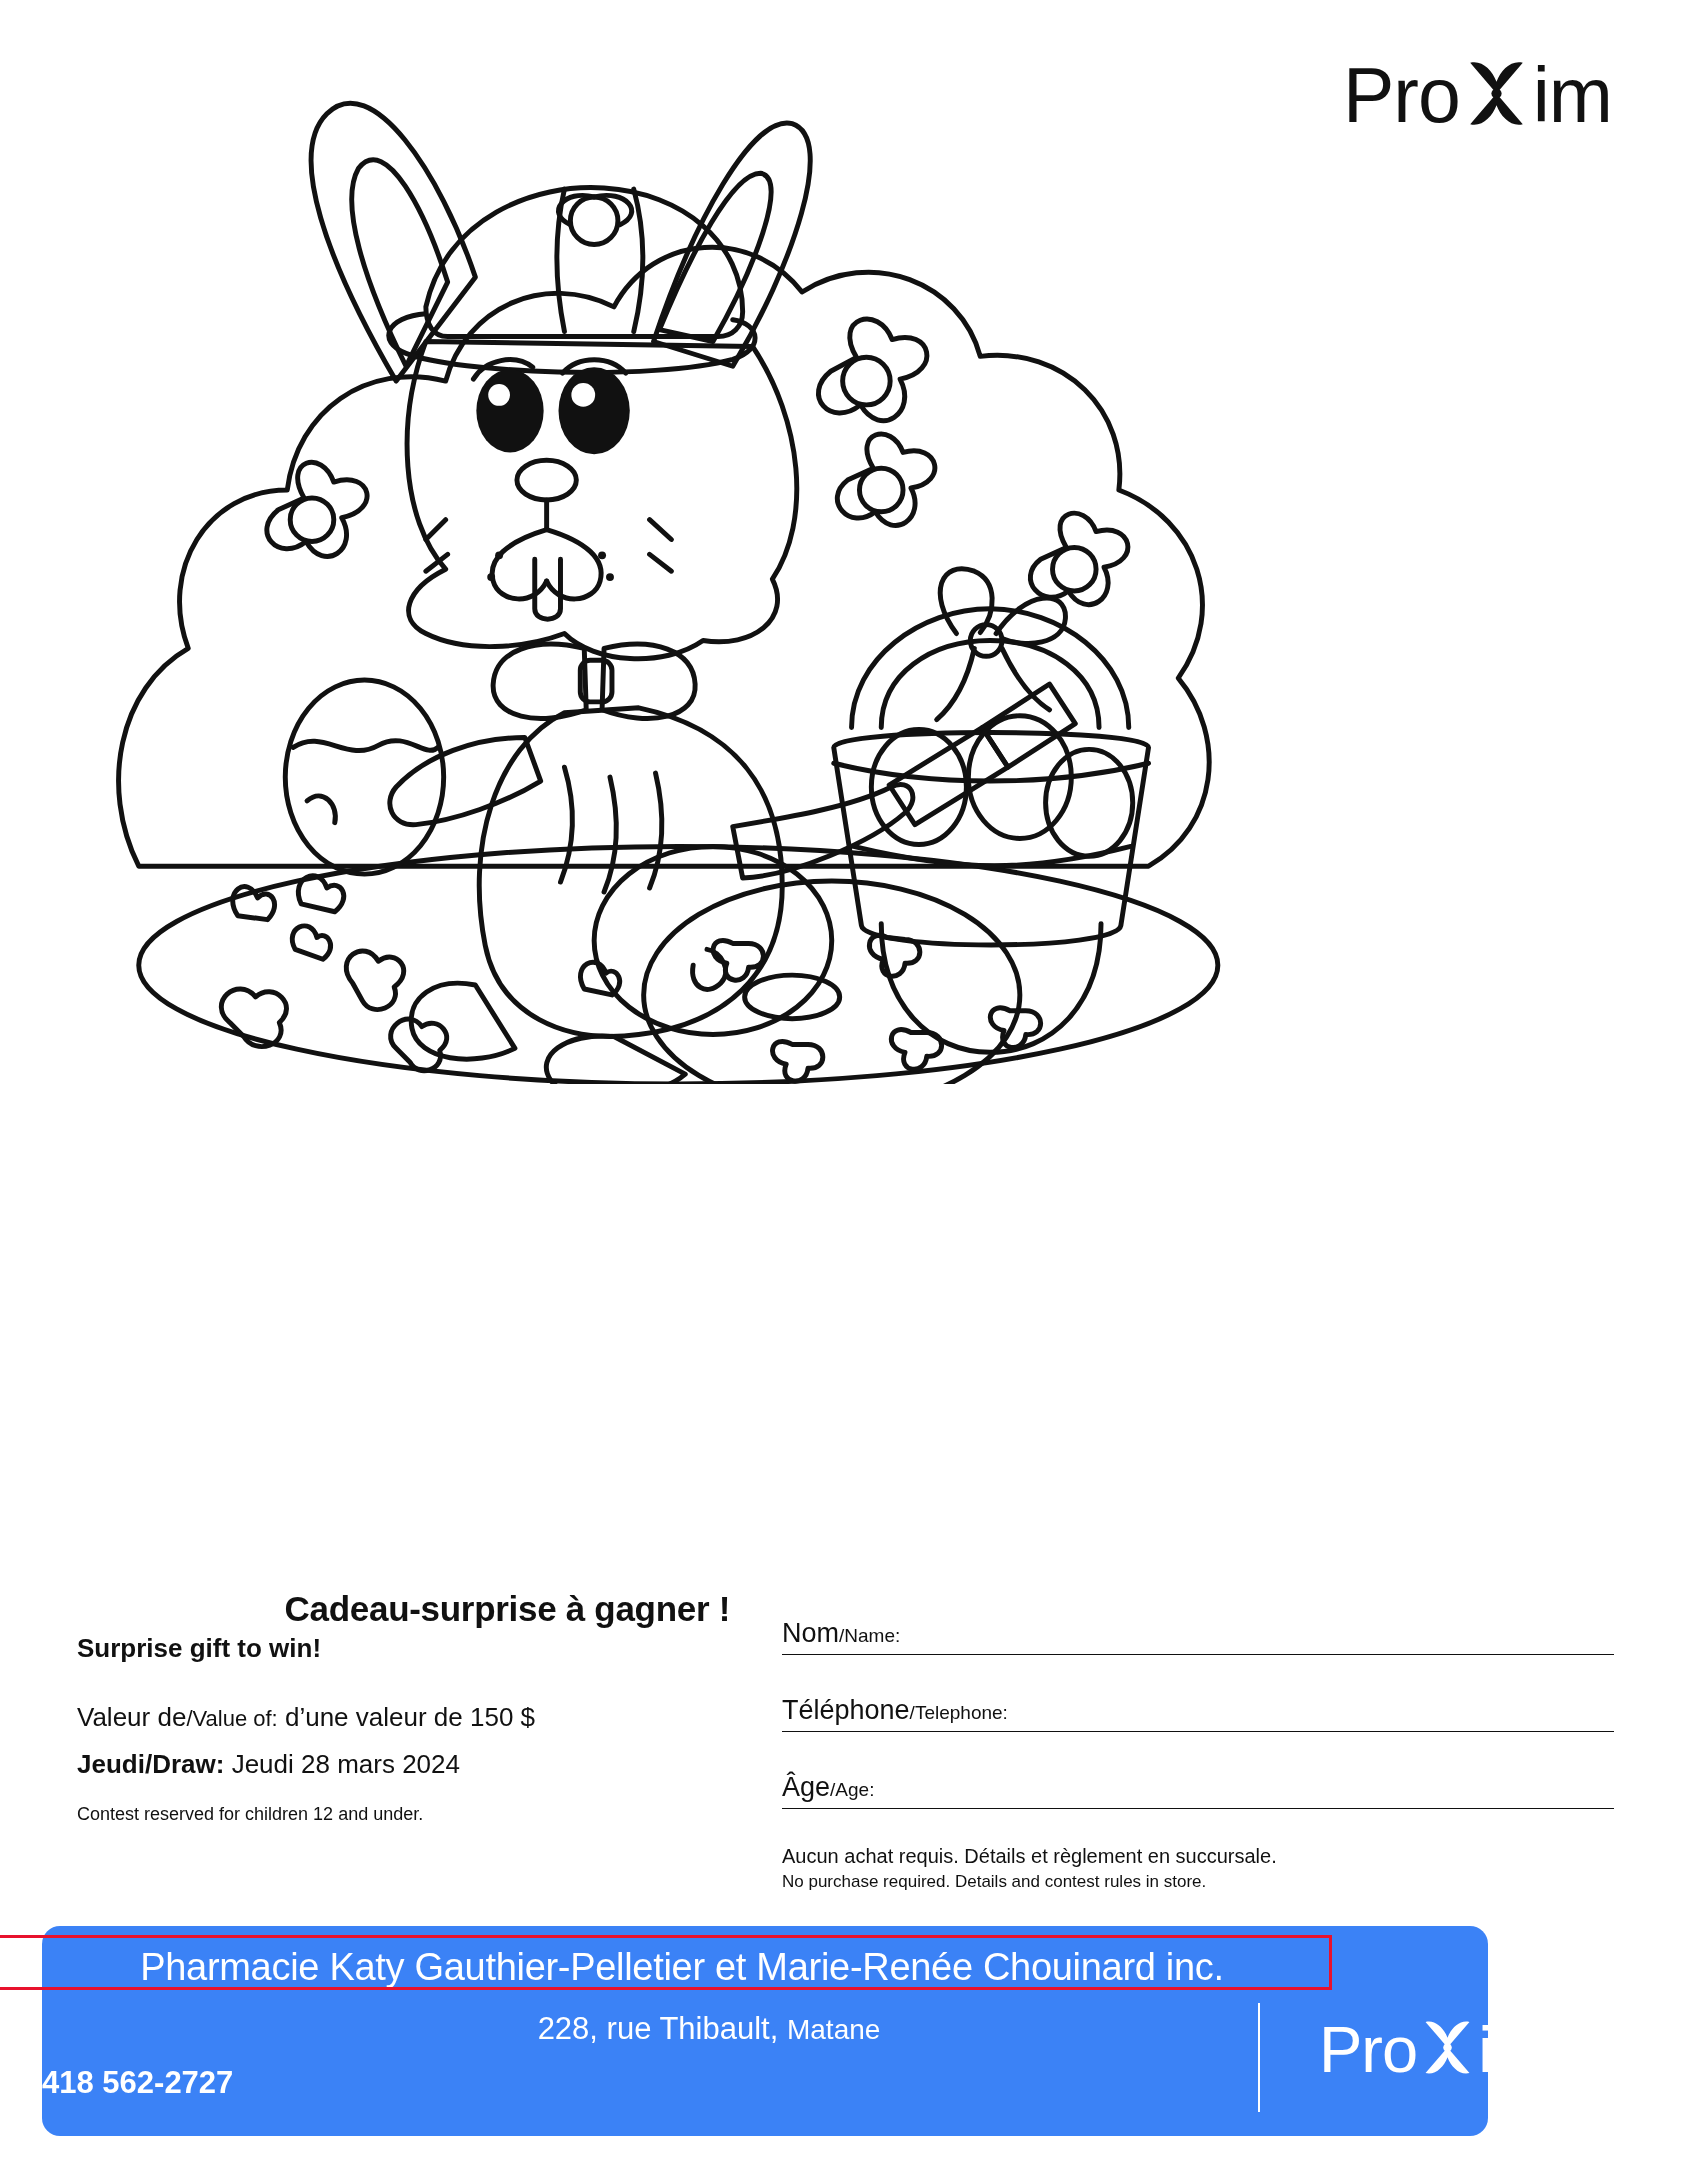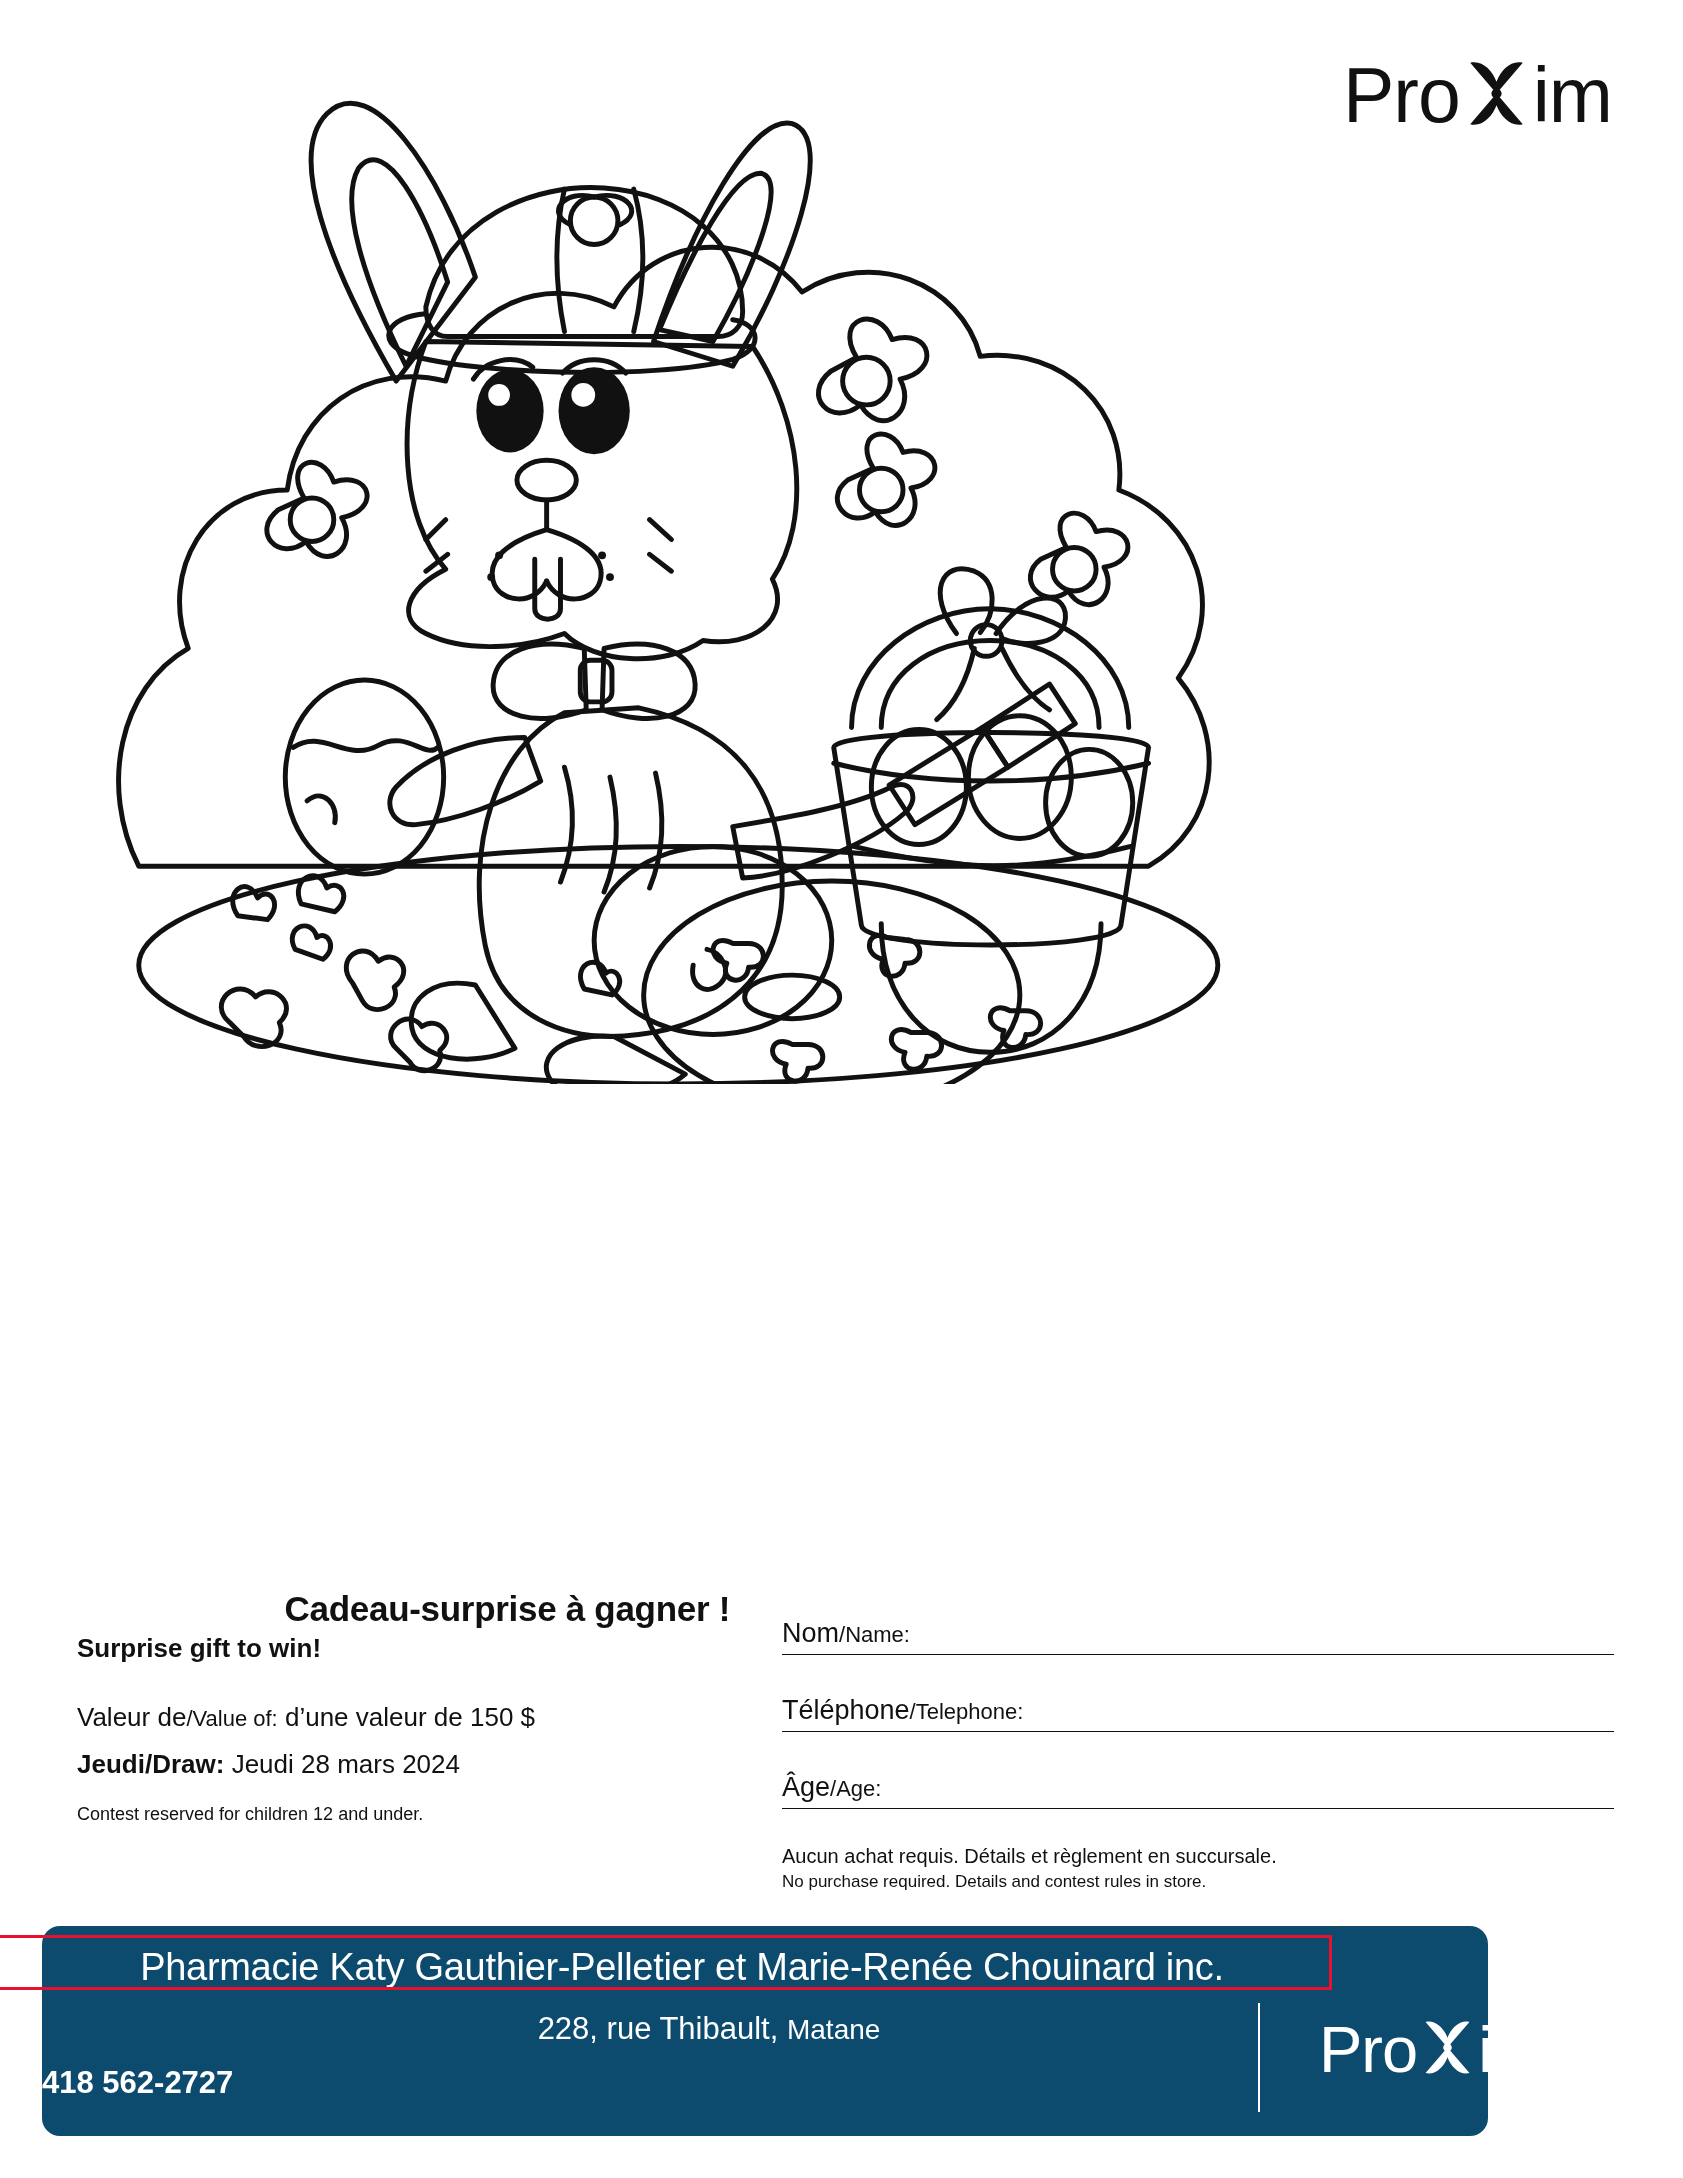--- a/index.html
+++ b/index.html
@@ -102,21 +102,21 @@
     position: relative;
     height: 77px;
   }
   .form-row .field-label {
     position: absolute;
     left: 0;
     bottom: 12px;
     white-space: nowrap;
   }
   .form-row .field-label .lbl-fr { font-size: 27px; }
-  .form-row .field-label .lbl-en { font-size: 22px; }
+  .form-row .field-label .lbl-en { font-size: 19px; }
   .form-row .field-line {
     position: absolute;
     left: 0;
     right: 0;
     bottom: 6px;
     border-bottom: 1.5px solid #111111;
   }
   .form-row .field-input {
     position: absolute;
     left: 267px;
@@ -142,21 +142,21 @@
     margin: 0;
   }
 
   
   #footer-bar {
     position: absolute;
     left: 42px;
     top: 1926px;
     width: 1446px;
     height: 210px;
-    background: #0c4a6e;
+    background: #3b82f6;
     color: #ffffff;
     border-radius: 18px;
   }
   #footer-pharmacy-name {
     position: absolute;
     left: -48px;
     top: 20px;
     width: 1376px;
     text-align: center;
     font-size: 38px;

